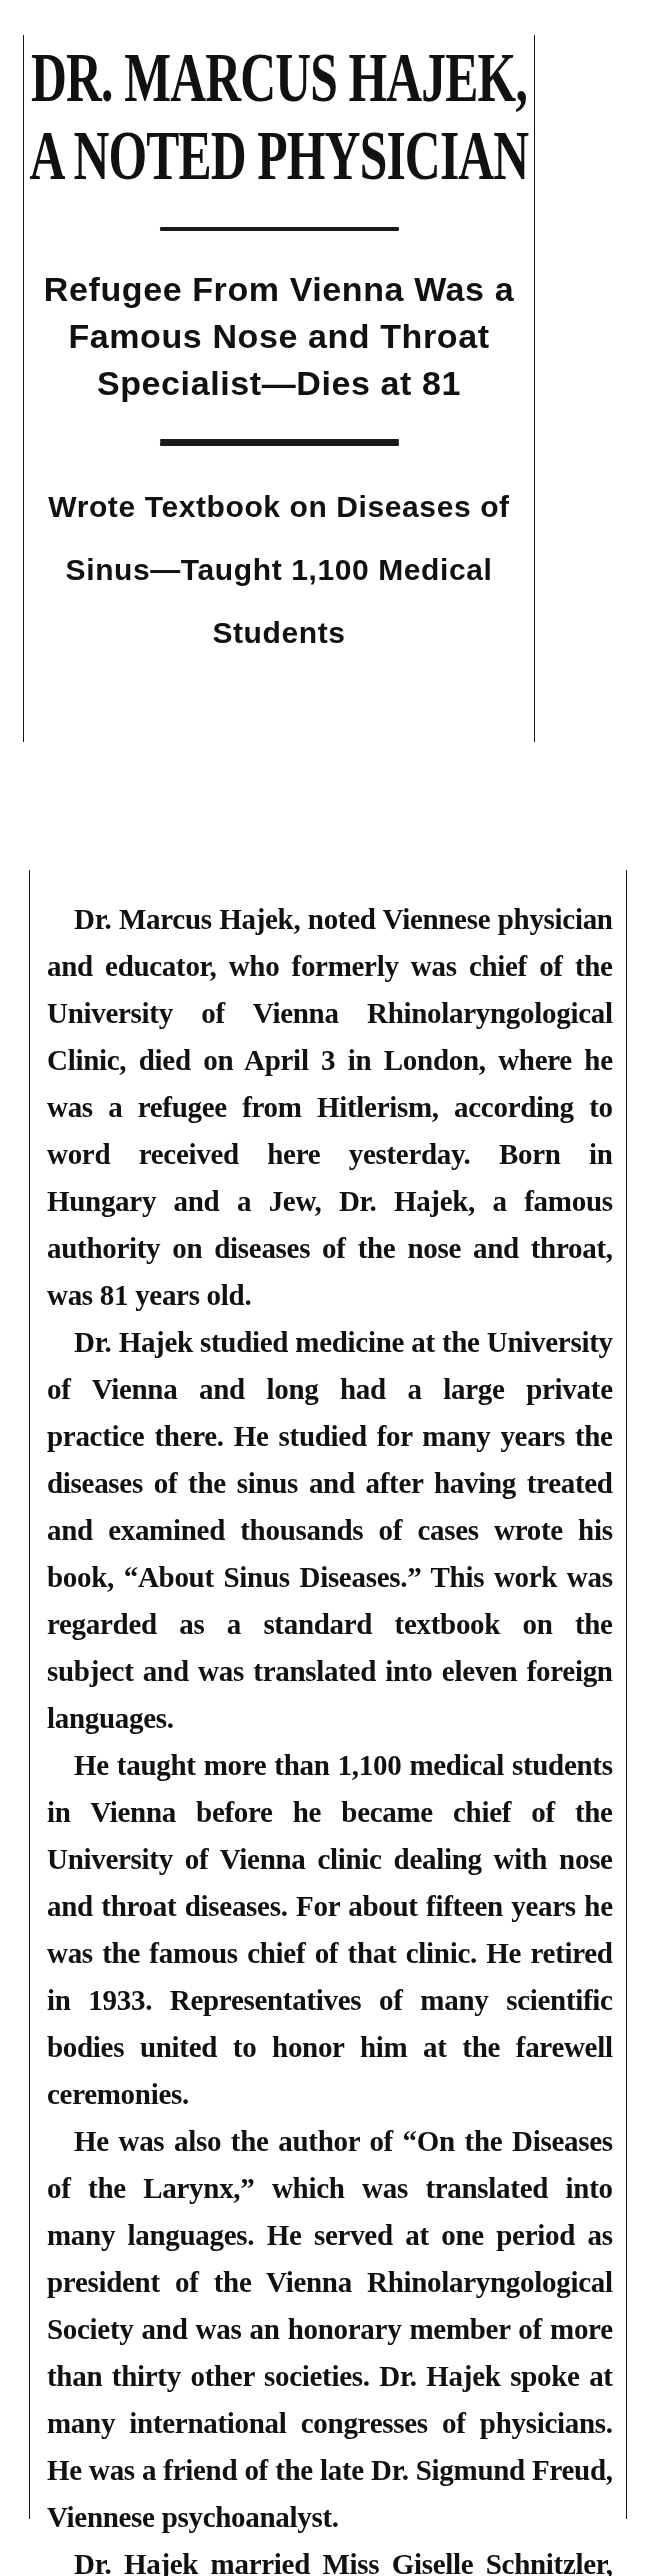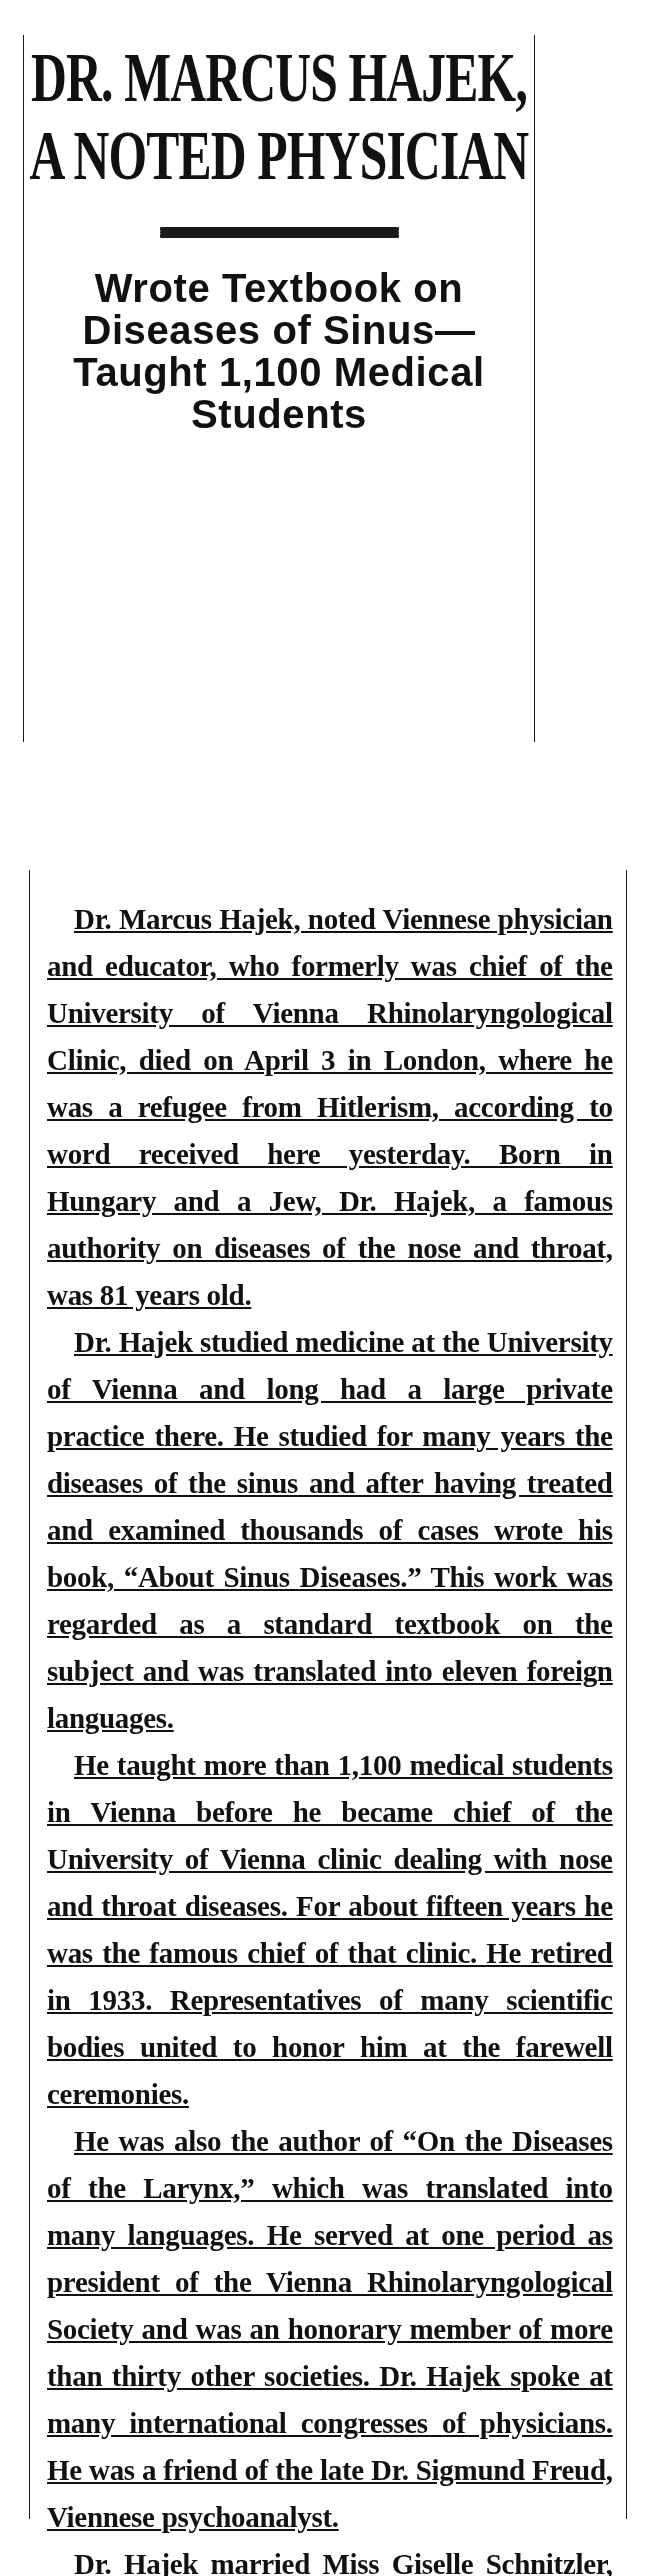--- a/index.html
+++ b/index.html
@@ -14,40 +14,40 @@
     text-align: center; margin: 7px 0 0 0; transform: scaleX(0.72); transform-origin: center;
     white-space: nowrap; width: 140%; margin-left: -20%;
   }
   .rule { width: 239px; height: 3.5px; background: #1a1a1a; margin: 0 auto; border-radius: 1.2px; }
   .deck {
     font-family: "Liberation Sans", "DejaVu Sans", sans-serif; font-weight: 700;
     text-align: center; color: #111;
   }
   .deck1 { font-size: 34px; line-height: 47px; margin: 35px 5.8px 32px 5.8px; letter-spacing: 0.6px; }
   .deck2 { font-size: 34px; line-height: 41px; margin: 26px 5.8px 26px 5.8px; word-spacing: 15px; letter-spacing: 0.6px; }
-  .deck3 { font-size: 40px; line-height: 42px; margin: 29px 5.8px 0 5.8px; letter-spacing: 0.6px; }
+  .deck3 { font-size: 30px; line-height: 63px; margin: 29px 5.8px 0 5.8px; letter-spacing: 0.6px; }
   .body-box {
     position: absolute; left: 28.5px; top: 870px; width: 598px; height: 1649px;
     border-left: 1.7px solid #1a1a1a; border-right: 1.7px solid #1a1a1a; box-sizing: border-box;
     padding: 26px 12.8px 0 17.5px;
-    text-decoration: underline;
   }
   .para {
     font-family: "Liberation Serif", "DejaVu Serif", serif; font-weight: 700;
     font-size: 29px; line-height: 47px; text-align: justify; margin: 0;
     text-indent: 27px; hyphens: manual; letter-spacing: -0.3px;
   }
 </style>
 </head>
 <body>
 
 <div class="header-box">
   <div class="headline" style="margin-top:8.1px;">DR. MARCUS HAJEK,</div>
   <div class="headline">A NOTED PHYSICIAN</div>
   <div class="rule" style="margin-top:35px;"></div>
+  <div class="deck deck1">Refugee From Vienna Was a Famous Nose and Throat Specialist—Dies at 81</div>
   <div class="rule"></div>
   <div class="rule"></div>
   <div class="deck deck3">Wrote Textbook on Diseases of Sinus—Taught 1,100 Medical Students</div>
 </div>
 
 <div class="body-box">
   <p class="para">Dr. Marcus Hajek, noted Viennese physician and educator, who formerly was chief of the University of Vienna Rhinolaryngological Clinic, died on April 3 in London, where he was a refugee from Hitlerism, according to word received here yesterday. Born in Hungary and a Jew, Dr. Hajek, a famous authority on diseases of the nose and throat, was 81 years old.</p>
   <p class="para">Dr. Hajek studied medicine at the University of Vienna and long had a large private practice there. He studied for many years the diseases of the sinus and after having treated and examined thousands of cases wrote his book, “About Sinus Diseases.” This work was regarded as a standard textbook on the subject and was translated into eleven foreign languages.</p>
   <p class="para">He taught more than 1,100 medical students in Vienna before he became chief of the University of Vienna clinic dealing with nose and throat diseases. For about fifteen years he was the famous chief of that clinic. He retired in 1933. Representatives of many scientific bodies united to honor him at the farewell ceremonies.</p>
   <p class="para">He was also the author of “On the Diseases of the Larynx,” which was translated into many languages. He served at one period as president of the Vienna Rhinolaryngological Society and was an honorary member of more than thirty other societies. Dr. Hajek spoke at many international congresses of physicians. He was a friend of the late Dr. Sigmund Freud, Viennese psychoanalyst.</p>

